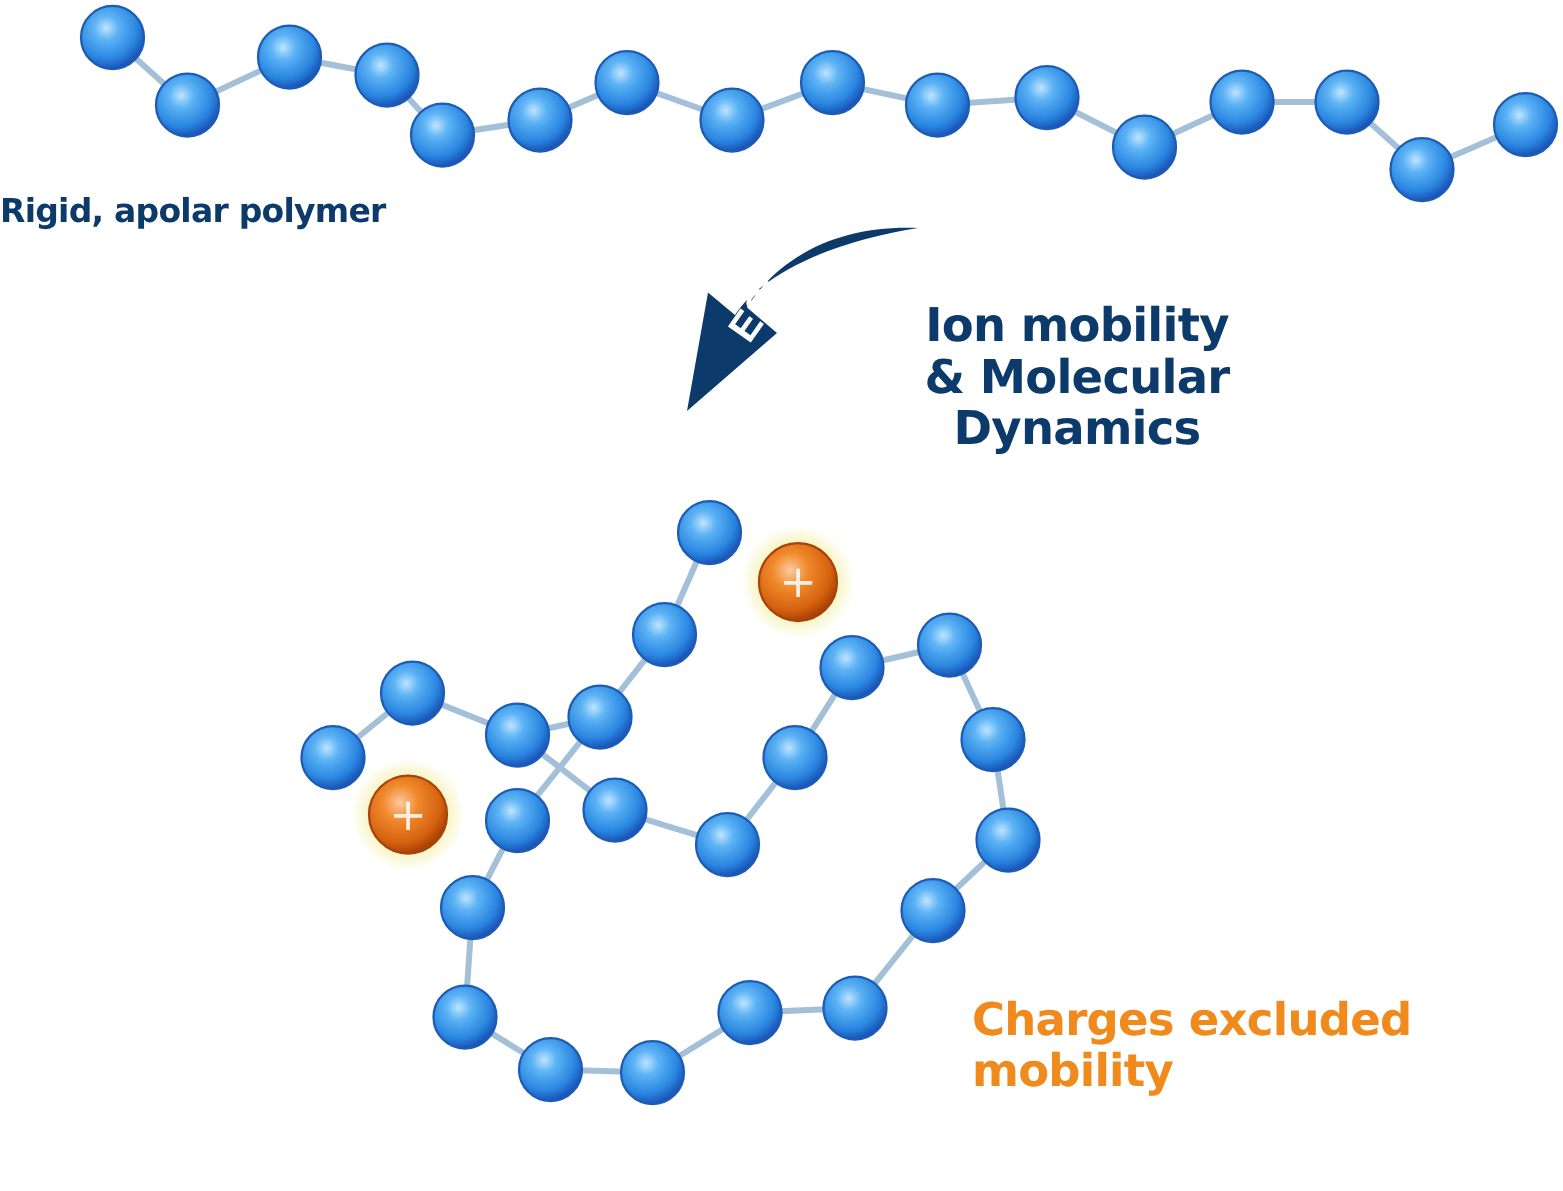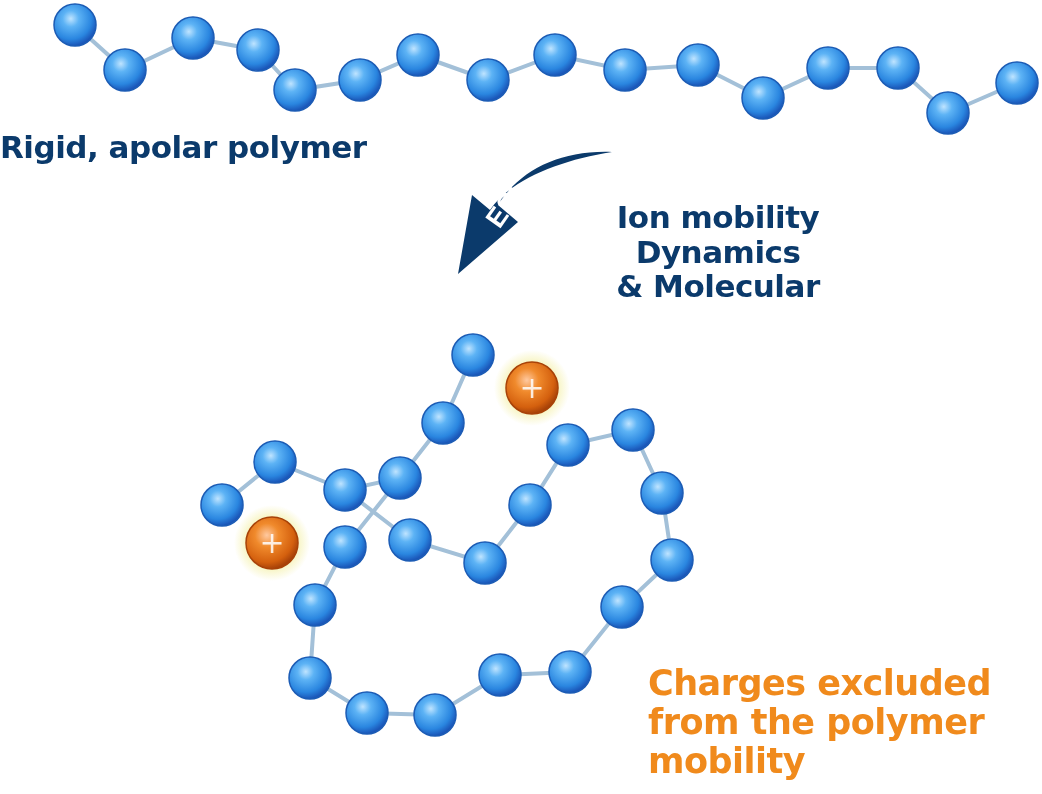--- a/index.html
+++ b/index.html
@@ -1,21 +1,21 @@
 <!DOCTYPE html>
 <html><head>
 <meta charset="utf-8">
 <style>
   html,body{margin:0;padding:0;background:#ffffff;}
   body{width:1042px;height:794px;position:relative;overflow:hidden;font-family:"DejaVu Sans",sans-serif;}
   #scene{position:absolute;left:0;top:0;}
   .label{position:absolute;font-weight:bold;line-height:1.12;white-space:nowrap;letter-spacing:-0.5px;}
-  #label-top{left:0;top:130px;font-size:31px;}
+  #label-top{left:0;top:130px;font-size:22px;}
   #label-mid{left:588px;top:200px;font-size:31px;text-align:center;width:260px;}
-  #label-bottom{left:648px;top:664px;font-size:35px;}
+  #label-bottom{left:648px;top:664px;font-size:30px;}
 </style>
 </head>
 <body>
 
 <svg id="scene" width="1042" height="794" viewBox="0 0 1042 794">
   <defs>
     <radialGradient id="beadGrad" cx="40%" cy="35%" r="65%">
       <stop offset="0%" stop-color="#bfe4ff"></stop>
       <stop offset="30%" stop-color="#5db3f5"></stop>
       <stop offset="75%" stop-color="#2a86e0"></stop>
@@ -93,21 +93,20 @@
     <text x="0" y="0" transform="translate(512,212) rotate(-55)" font-family="Liberation Sans, sans-serif" font-weight="bold" font-size="27" fill="#ffffff" text-anchor="middle">ESI</text>
   </g>
 </svg>
 
 <div id="label-top" class="label" style="color:#0b3a6b;">
   <span>Rigid, apolar polymer</span>
 </div>
 
 <div id="label-mid" class="label" style="color:#0b3a6b;text-align:center;">
   <div>Ion mobility</div>
+  <div>&amp; Molecular</div>
   <div>Dynamics</div>
-  <div>&amp; Molecular</div>
 </div>
 
 <div id="label-bottom" class="label" style="color:#f08a1c;">
   <div>Charges excluded</div>
-  <div>from the polymer</div>
   <div>mobility</div>
 </div>
 
 </body></html>

